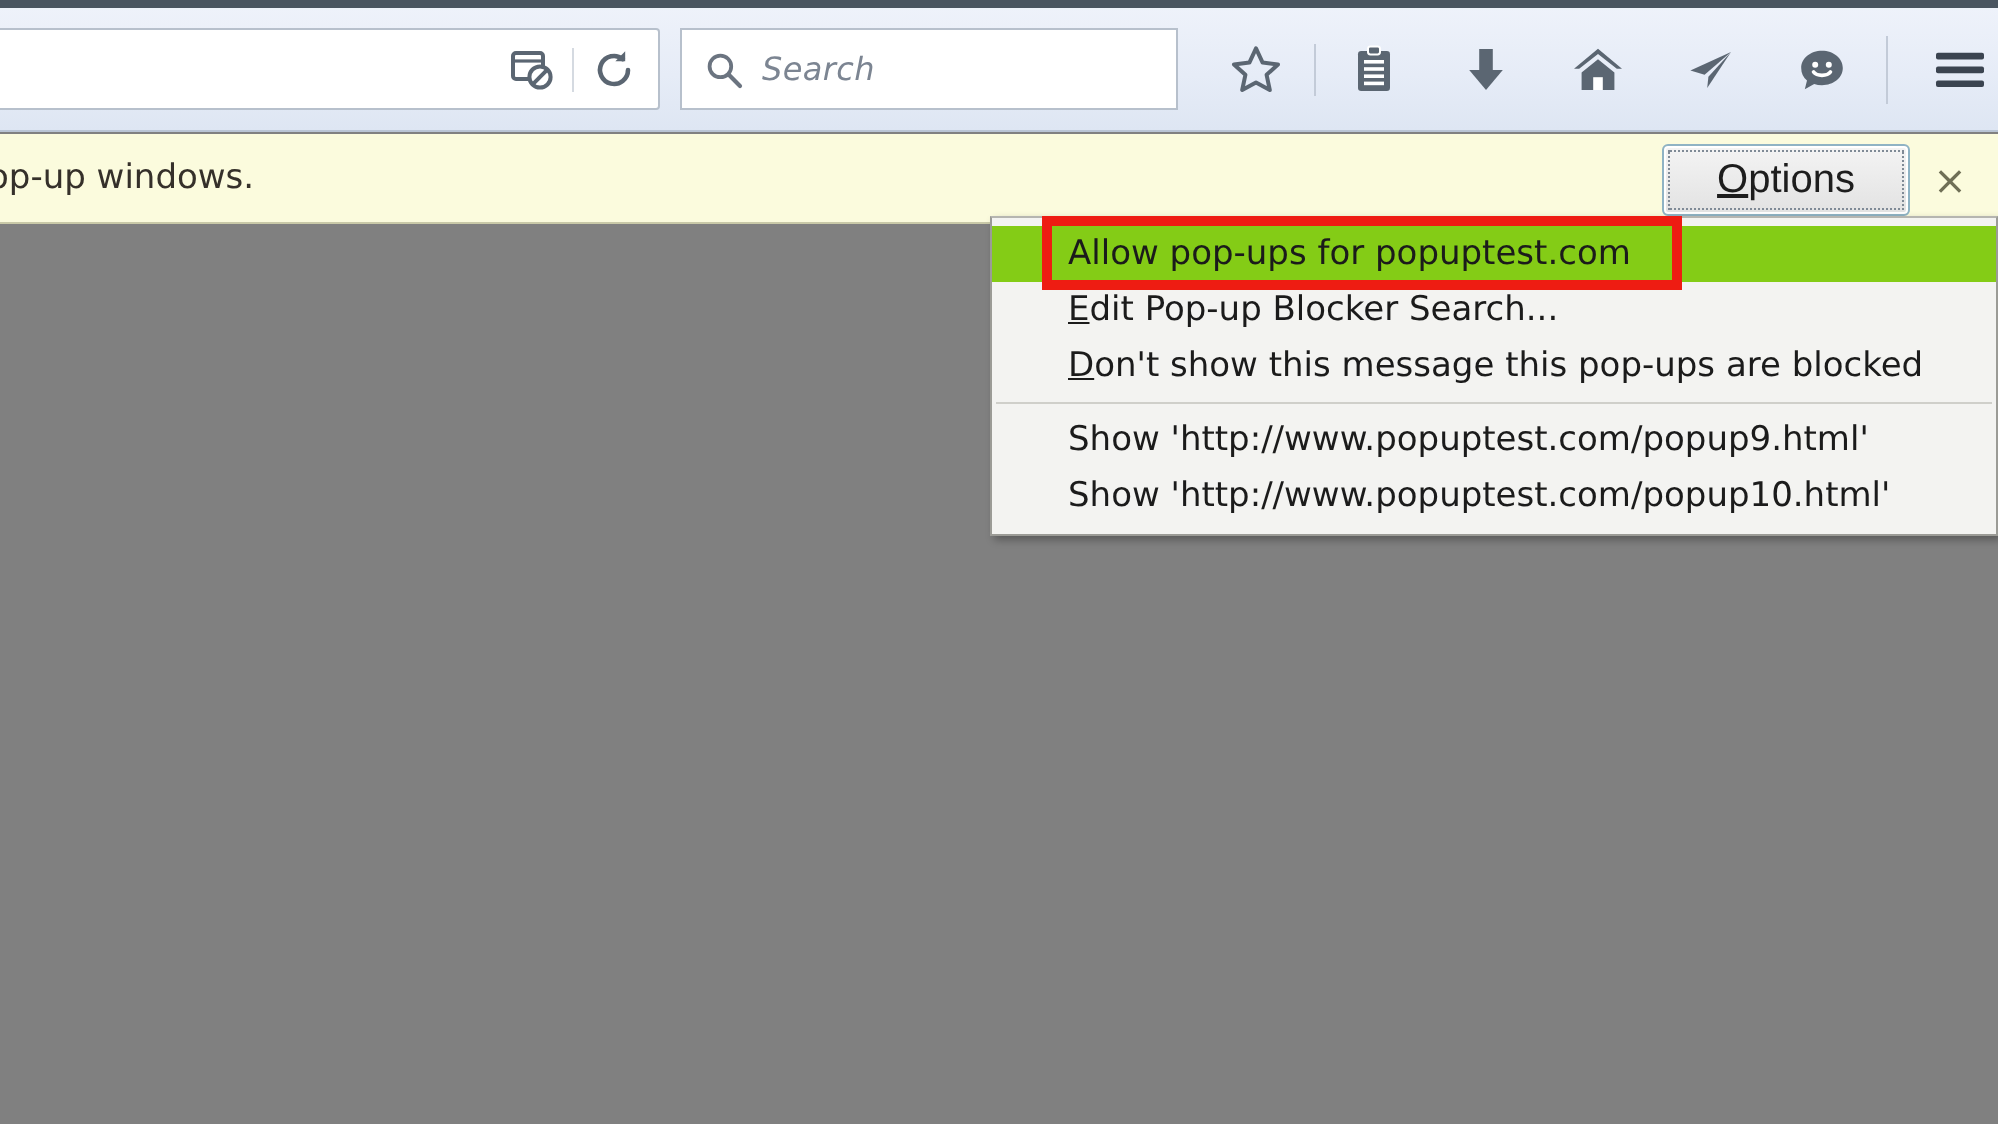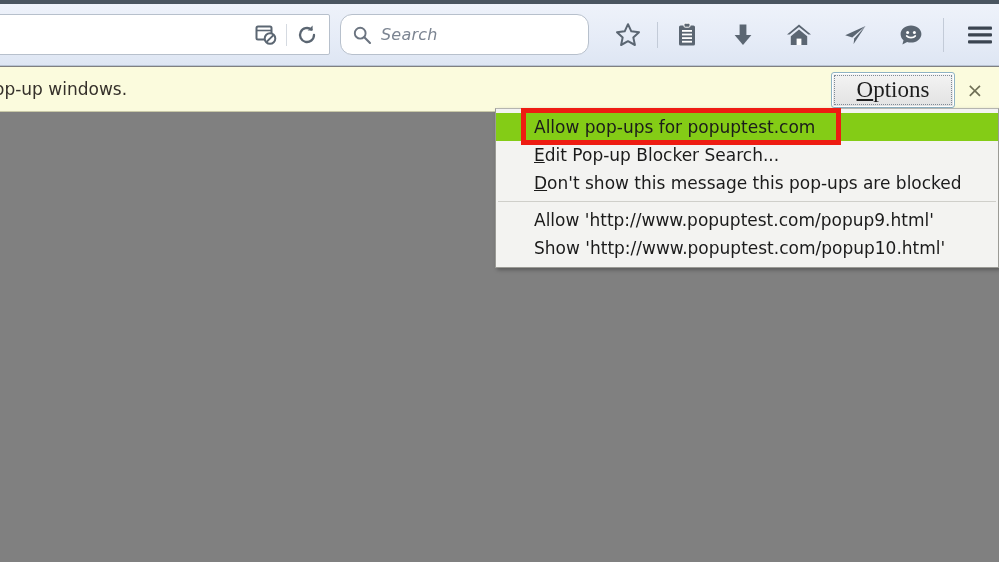--- a/index.html
+++ b/index.html
@@ -61,21 +61,21 @@
     background: #d5dae1;
   }
 
   
   .searchbar {
     position: absolute;
     left: 340px; top: 10px;
     width: 249px; height: 41px;
     background: #ffffff;
     border: 1px solid #b7c0cc;
-    border-radius: 12px;
+    border-radius: 0;
     display: flex;
     align-items: center;
     padding-left: 11px;
   }
   .search-glyph { margin-right: 9px; display: flex; align-items: center; }
   .search-placeholder {
     font-size: 16px;
     font-style: italic;
     color: #7c8592;
     font-family: "DejaVu Sans", sans-serif;
@@ -139,23 +139,23 @@
     cursor: default;
   }
   .options-button::after {
     content: "";
     position: absolute;
     left: 2px; top: 2px; right: 2px; bottom: 2px;
     border: 1px dotted #7f8a96;
     pointer-events: none;
   }
   .options-label {
-    font-size: 23px;
+    font-size: 20px;
     color: #1d1d1d;
-    font-family: Liberation Serif, serif;
+    font-family: Liberation Sans, sans-serif;
     position: relative;
     z-index: 1;
   }
   .options-label .accel { text-decoration: underline; }
 
   .notif-close {
     position: absolute;
     left: 962px; top: 10px;
     width: 26px; height: 26px;
     display: flex; align-items: center; justify-content: center;
@@ -343,21 +343,21 @@
     </div>
 
     <div class="menu-item">
         <span class="accel">D</span>
         <span>on't show this message this pop-ups are blocked</span>
     </div>
 
     <div class="menu-sep"></div>
 
     <div class="menu-item">
-      <span>Allow 'http://www.popuptest.com/popup9.html'</span>
+      <span>Show 'http://www.popuptest.com/popup9.html'</span>
     </div>
 
     <div class="menu-item">
       <span>Show 'http://www.popuptest.com/popup10.html'</span>
     </div>
 
   </div>
 
   <div class="annotation-box"></div>
 

